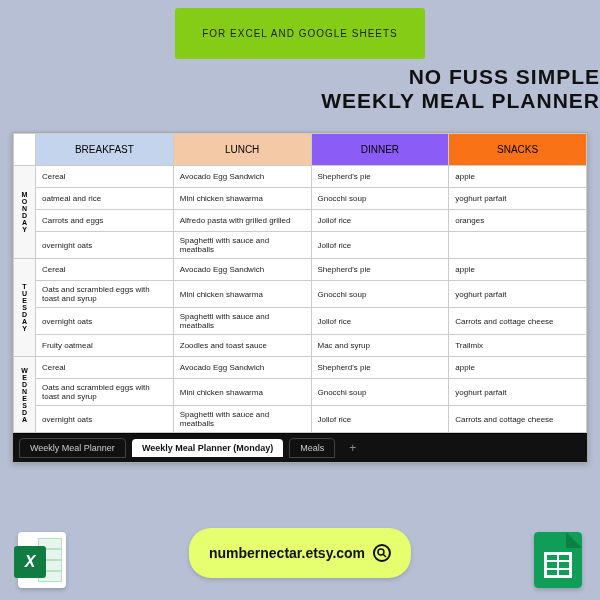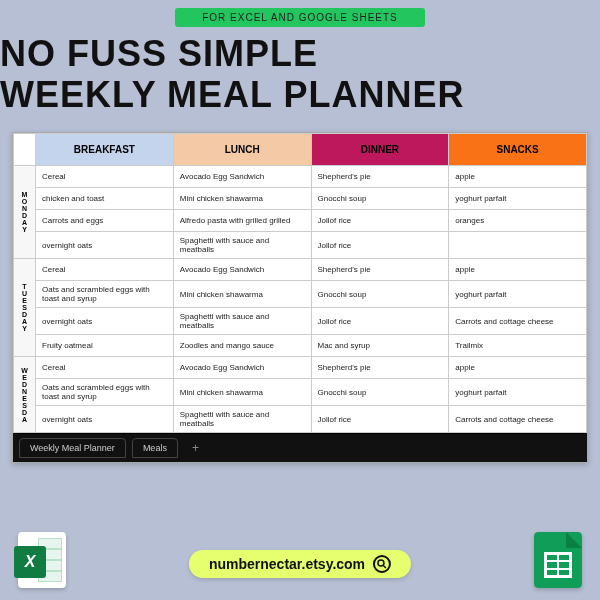--- a/index.html
+++ b/index.html
@@ -4,60 +4,60 @@
 <style>
   * { box-sizing: border-box; margin: 0; padding: 0; }
   body {
     width: 600px; height: 600px;
     background: #b7bfd4;
     font-family: Arial, Helvetica, sans-serif;
     position: relative;
     overflow: hidden;
   }
   .top-banner {
-    background: #22c55e;
+    background: #84cc16;
     text-align: center;
     font-size: 10px;
     letter-spacing: 1px;
-    padding: 4px 0;
+    padding: 20px 0;
     color: #222;
     width: 250px;
     margin: 8px auto 0;
     border-radius: 3px;
   }
   .title {
-    text-align: left;
+    text-align: right;
     font-family: 'Arial Black', Arial, sans-serif;
     font-weight: 900;
-    font-size: 36px;
+    font-size: 21px;
     line-height: 1.15;
     letter-spacing: 1px;
     color: #111;
     margin-top: 6px;
     margin-bottom: 10px;
   }
   .sheet {
     position: absolute;
     left: 12px; right: 12px; top: 132px;
     background: #fff;
     border: 1px solid #aaa;
     box-shadow: 0 2px 6px rgba(0,0,0,0.2);
   }
   table { width: 100%; border-collapse: collapse; table-layout: fixed; }
   th, td { border: 1px solid #ccc; }
   col.day { width: 22px; }
   th.meal {
-    font-weight: bold;
+    font-weight: normal;
     font-size: 10px;
     padding: 10px 8px;
     text-align: center;
   }
   .breakfast { background: #c3d4ec; }
   .lunch { background: #f3c9a6; margin-left: 12px; }
-  .dinner { background: #be185d; margin-left: 48px; }
+  .dinner { background: #8b5cf6; margin-left: 48px; }
   .snacks { background: #f97316; }
   td.daylabel {
     background: #f7f7f7;
     font-size: 7px;
     font-weight: bold;
     text-align: center;
     padding: 2px 0;
     writing-mode: vertical-rl;
     text-orientation: upright;
     letter-spacing: 0;
@@ -87,21 +87,21 @@
   .tab.inactive { background: transparent; color: #ccc; border: 1px solid #444; }
   .tab.active { background: #fff; color: #111; font-weight: bold; }
   .tab.plus { color: #888; font-size: 12px; padding: 2px 8px; }
   
   .bottom-bar {
     position: absolute;
     left: 50%; transform: translateX(-50%);
     bottom: 22px;
     background: #e6ff6f;
     border-radius: 22px;
-    padding: 5px 20px;
+    padding: 16px 20px;
     display: flex;
     align-items: center;
     gap: 8px;
     font-size: 14px;
     font-weight: bold;
     color: #111;
     box-shadow: 0 2px 4px rgba(0,0,0,0.15);
   }
   .search-icon {
     width: 18px; height: 18px;
@@ -193,21 +193,21 @@
     <tbody>
 
       <tr>
         <td rowspan="4" class="daylabel">MONDAY</td>
         <td class="cell">Cereal</td>
         <td class="cell">Avocado Egg Sandwich</td>
         <td class="cell">Shepherd's pie</td>
         <td class="cell">apple</td>
       </tr>
       <tr>
-        <td class="cell">chicken and toast</td>
+        <td class="cell">oatmeal and rice</td>
         <td class="cell">Mini chicken shawarma</td>
         <td class="cell">Gnocchi soup</td>
         <td class="cell">yoghurt parfait</td>
       </tr>
       <tr>
         <td class="cell">Carrots and eggs</td>
         <td class="cell">Alfredo pasta with grilled grilled</td>
         <td class="cell">Jollof rice</td>
         <td class="cell">oranges</td>
       </tr>
@@ -232,21 +232,21 @@
         <td class="cell">yoghurt parfait</td>
       </tr>
       <tr>
         <td class="cell">overnight oats</td>
         <td class="cell">Spaghetti with sauce and meatballs</td>
         <td class="cell">Jollof rice</td>
         <td class="cell">Carrots and cottage cheese</td>
       </tr>
       <tr>
         <td class="cell">Fruity oatmeal</td>
-        <td class="cell">Zoodles and mango sauce</td>
+        <td class="cell">Zoodles and toast sauce</td>
         <td class="cell">Mac and syrup</td>
         <td class="cell">Trailmix</td>
       </tr>
 
       <tr>
         <td rowspan="3" class="daylabel">WEDNESDA</td>
         <td class="cell">Cereal</td>
         <td class="cell">Avocado Egg Sandwich</td>
         <td class="cell">Shepherd's pie</td>
         <td class="cell">apple</td>
@@ -260,20 +260,21 @@
       <tr>
         <td class="cell">overnight oats</td>
         <td class="cell">Spaghetti with sauce and meatballs</td>
         <td class="cell">Jollof rice</td>
         <td class="cell">Carrots and cottage cheese</td>
       </tr>
     </tbody>
   </table>
   <div class="tabbar">
     <div class="tab inactive">Weekly Meal Planner</div>
+    <div class="tab active">Weekly Meal Planner (Monday)</div>
     <div class="tab inactive">Meals</div>
     <div class="tab plus">+</div>
   </div>
 </div>
 
 <div class="excel-icon">
   <div class="excel-rows">
       <div></div>
       <div></div>
       <div></div>

